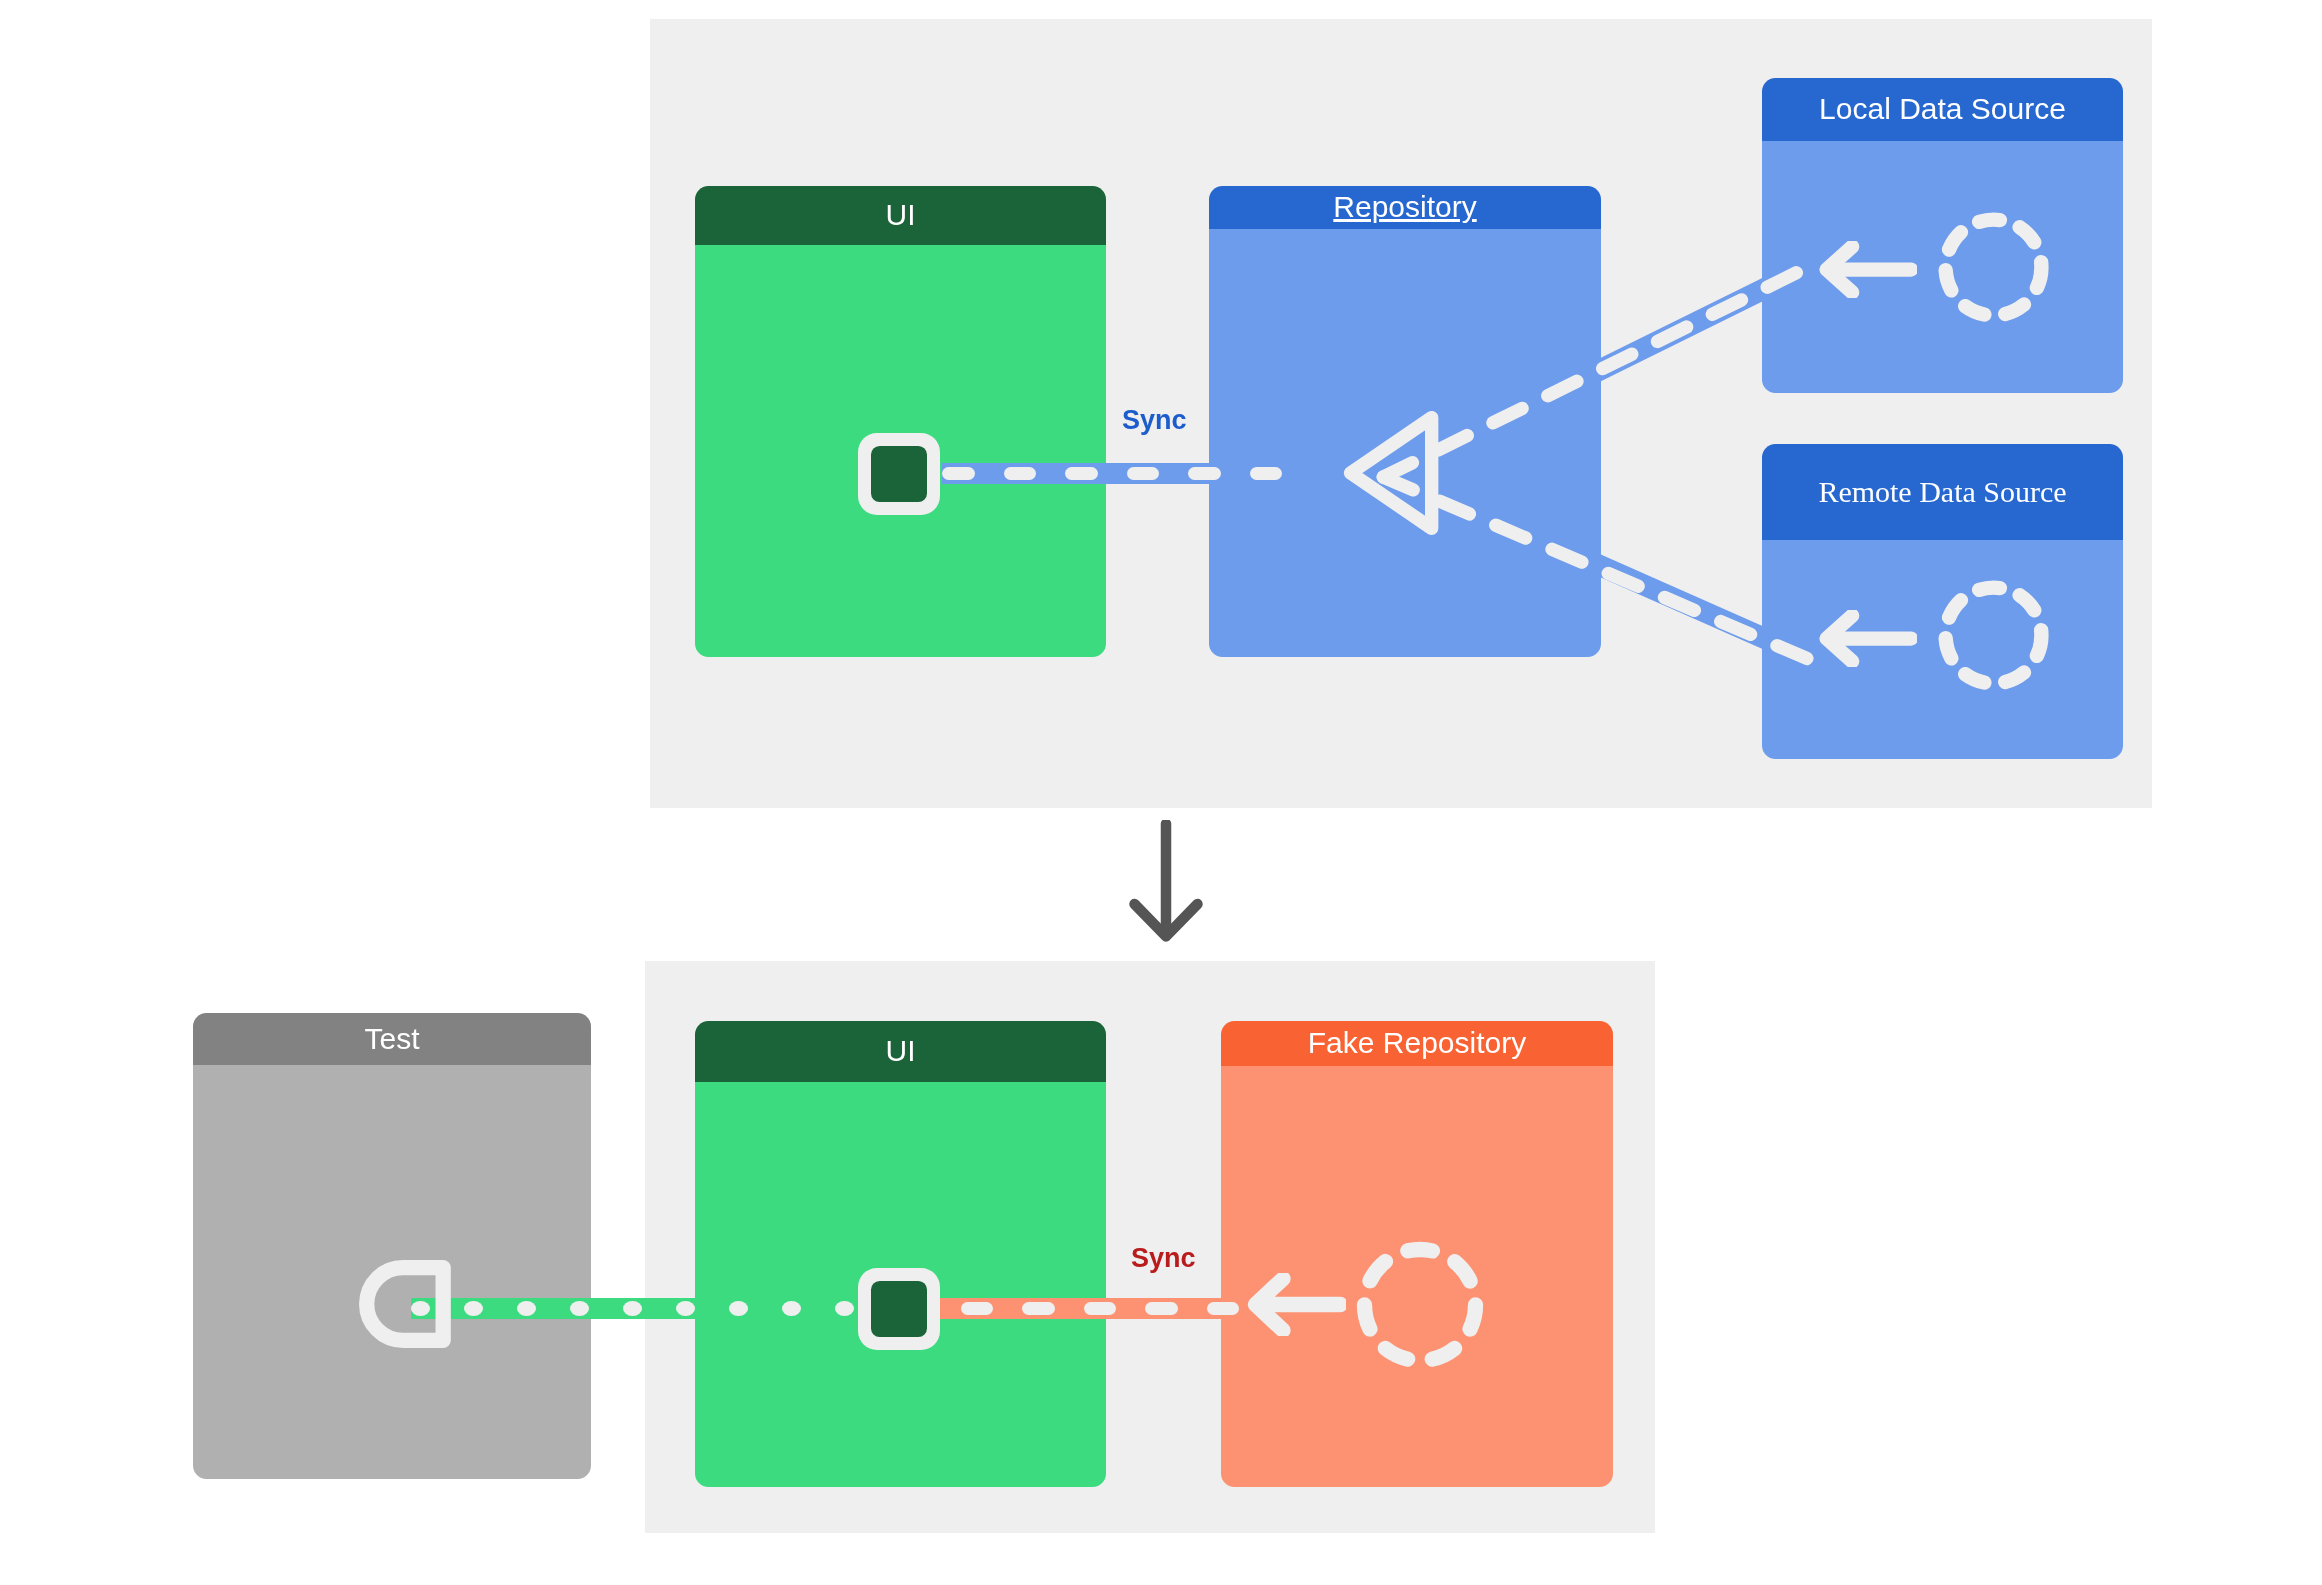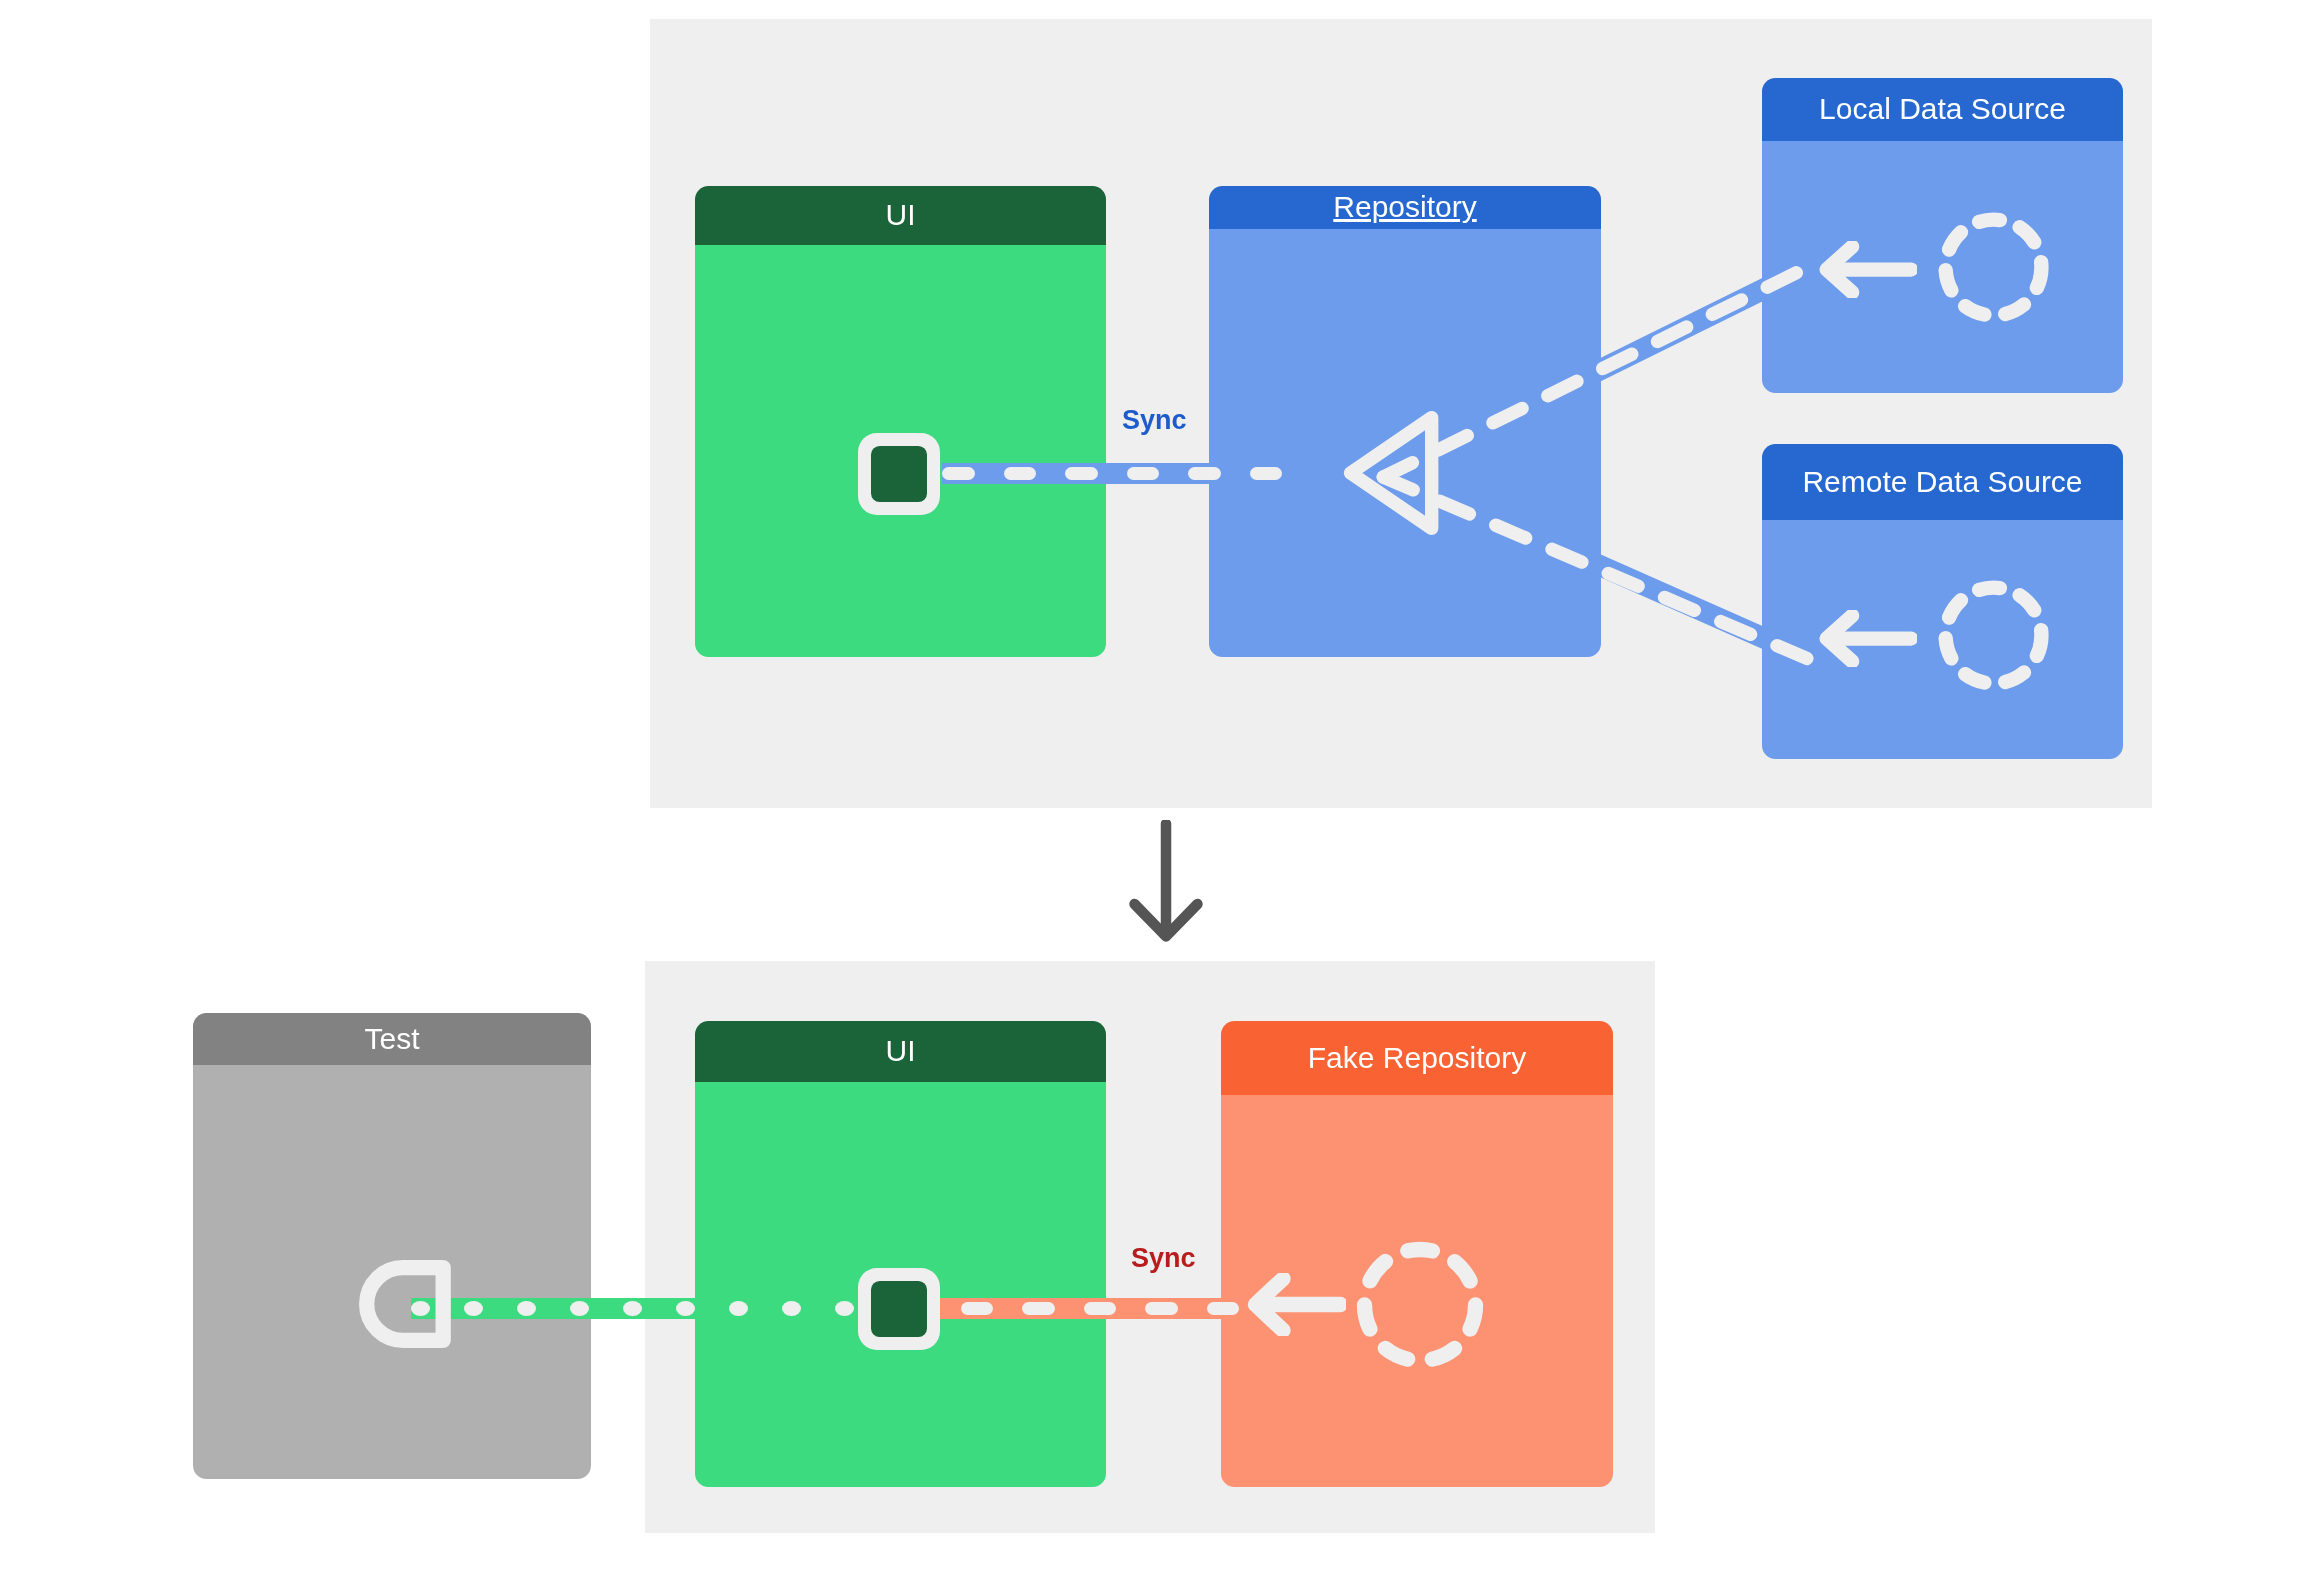--- a/index.html
+++ b/index.html
@@ -59,29 +59,29 @@
   .c-gray   .card-body   { background: #b0b0b0; }
 
   
   #card-ui-top   { left: 695px;  top: 186px; width: 411px; height: 471px; }
   #card-ui-top   .card-header { height: 59px; }
   #card-repo     { left: 1209px; top: 186px; width: 392px; height: 471px; }
   #card-repo     .card-header { height: 43px; text-decoration: underline; }
   #card-local    { left: 1762px; top: 78px;  width: 361px; height: 315px; }
   #card-local    .card-header { height: 63px; }
   #card-remote   { left: 1762px; top: 444px; width: 361px; height: 315px; }
-  #card-remote   .card-header { height: 76px; }
+  #card-remote   .card-header { height: 96px; font-family: Liberation Serif, serif; }
 
   
   #card-test     { left: 193px;  top: 1013px; width: 398px; height: 466px; }
   #card-test     .card-header { height: 52px; }
   #card-ui-bot   { left: 695px;  top: 1021px; width: 411px; height: 466px; }
   #card-ui-bot   .card-header { height: 61px; }
   #card-fakerepo { left: 1221px; top: 1021px; width: 392px; height: 466px; }
-  #card-fakerepo .card-header { height: 74px; }
+  #card-fakerepo .card-header { height: 45px; }
 
   
   .band {
     position: absolute;
     height: 21px;
   }
   .band .fill {
     position: absolute;
     inset: 0;
   }

